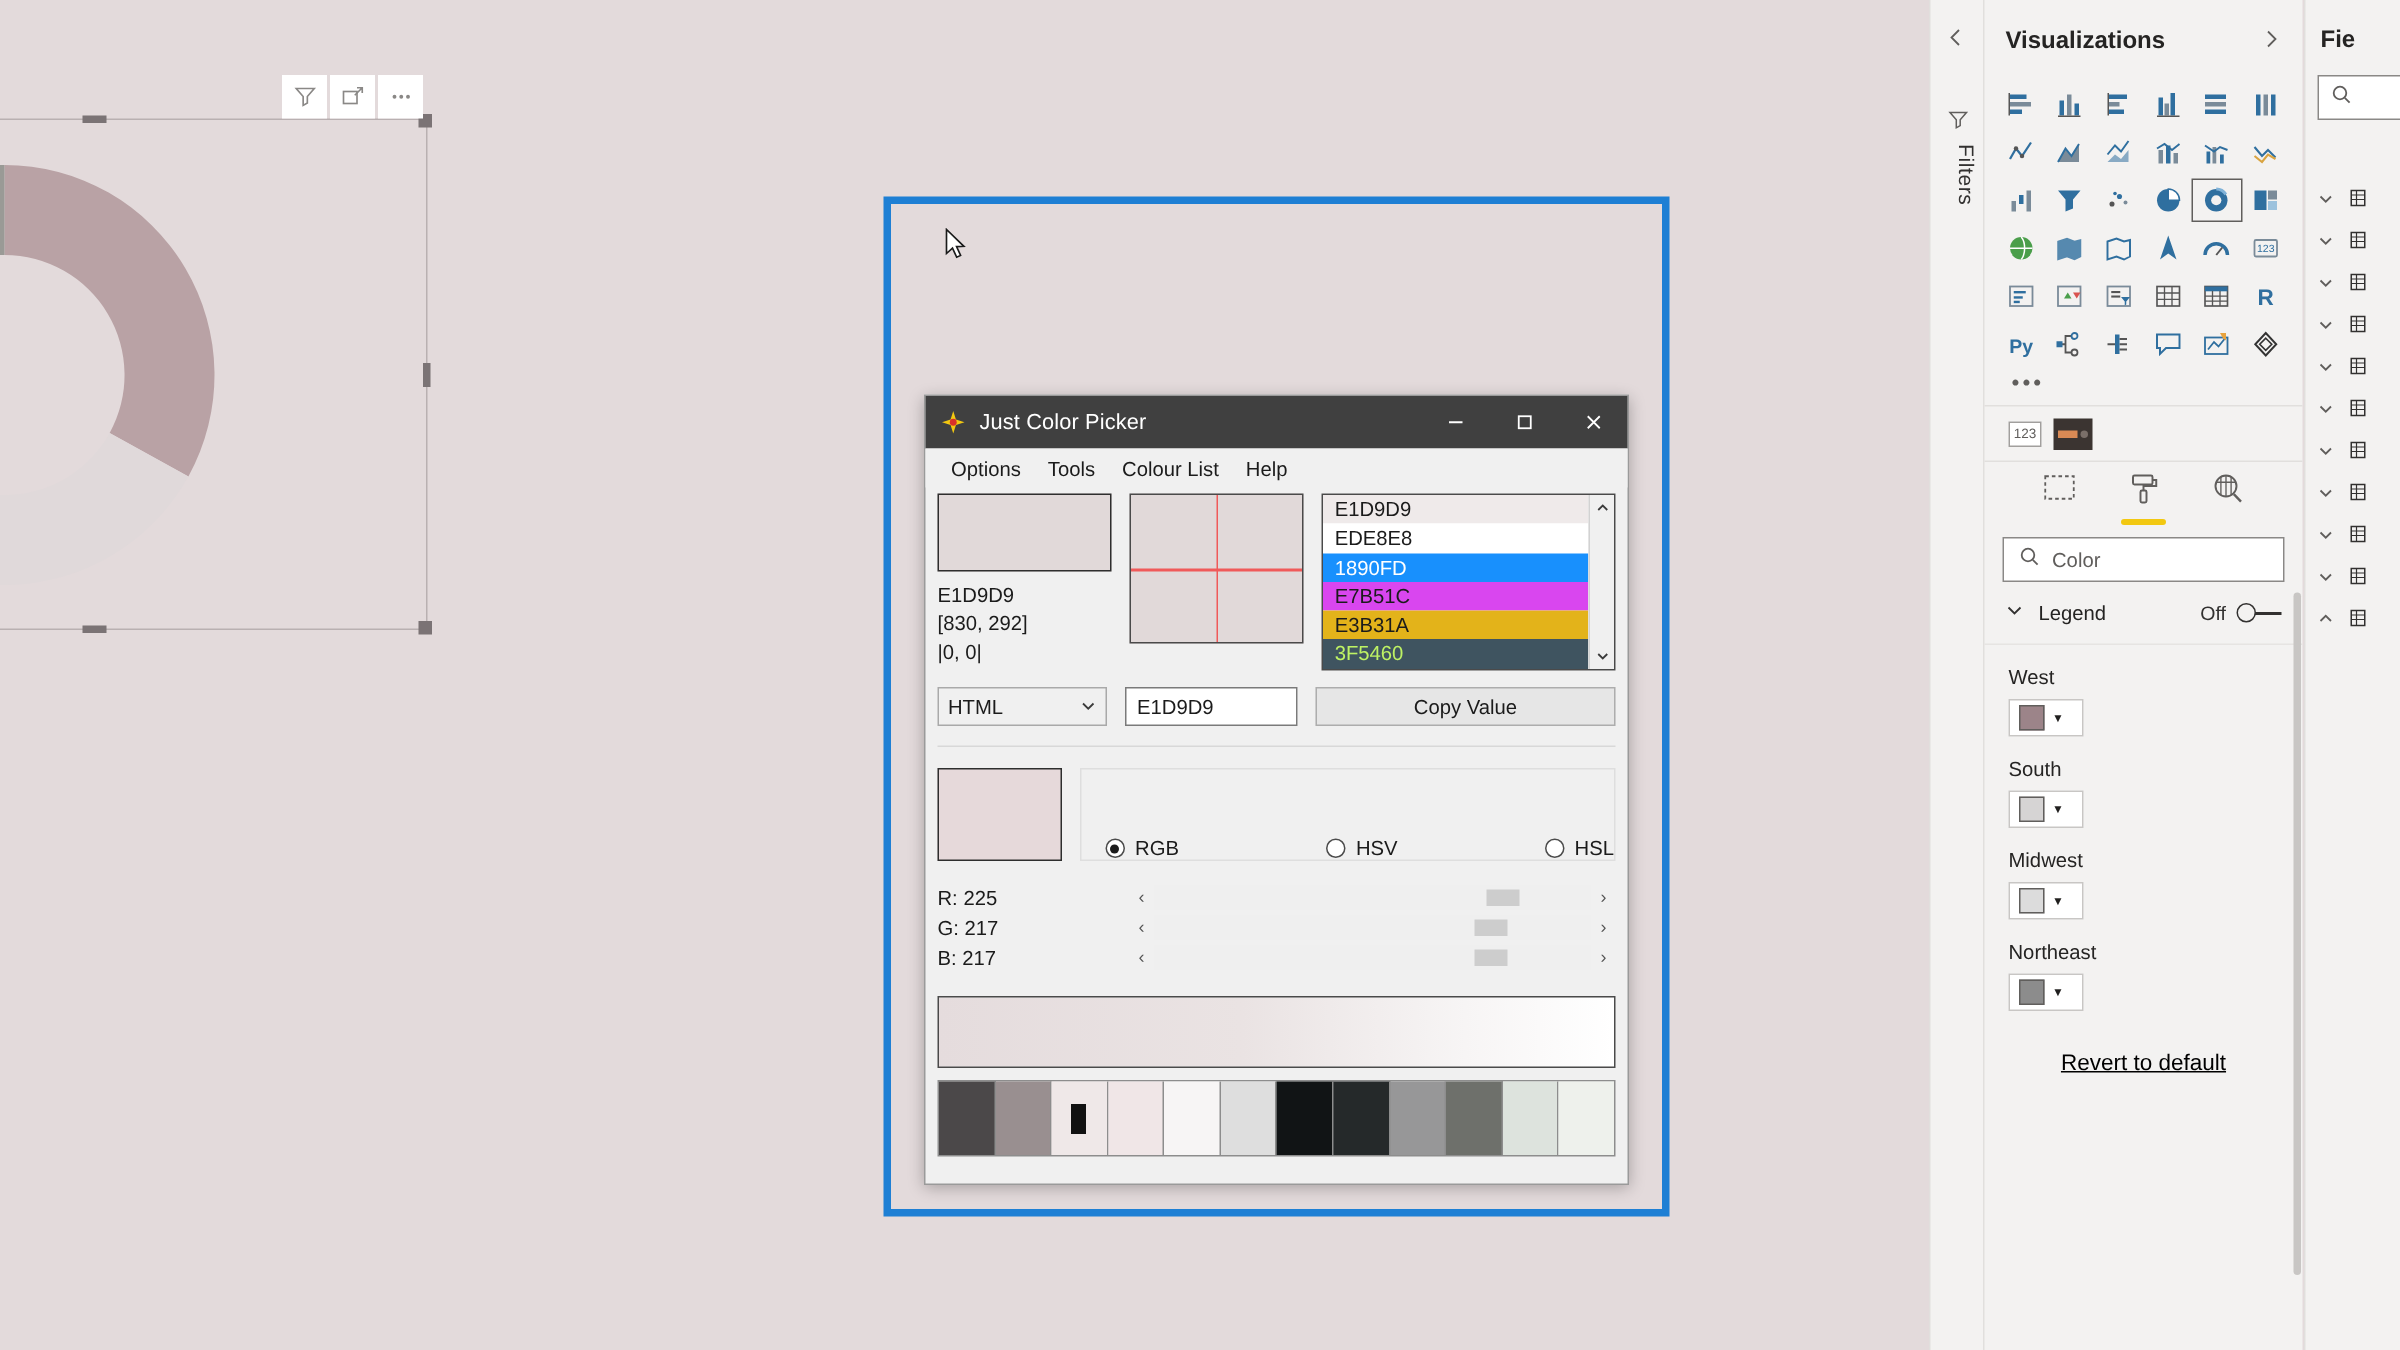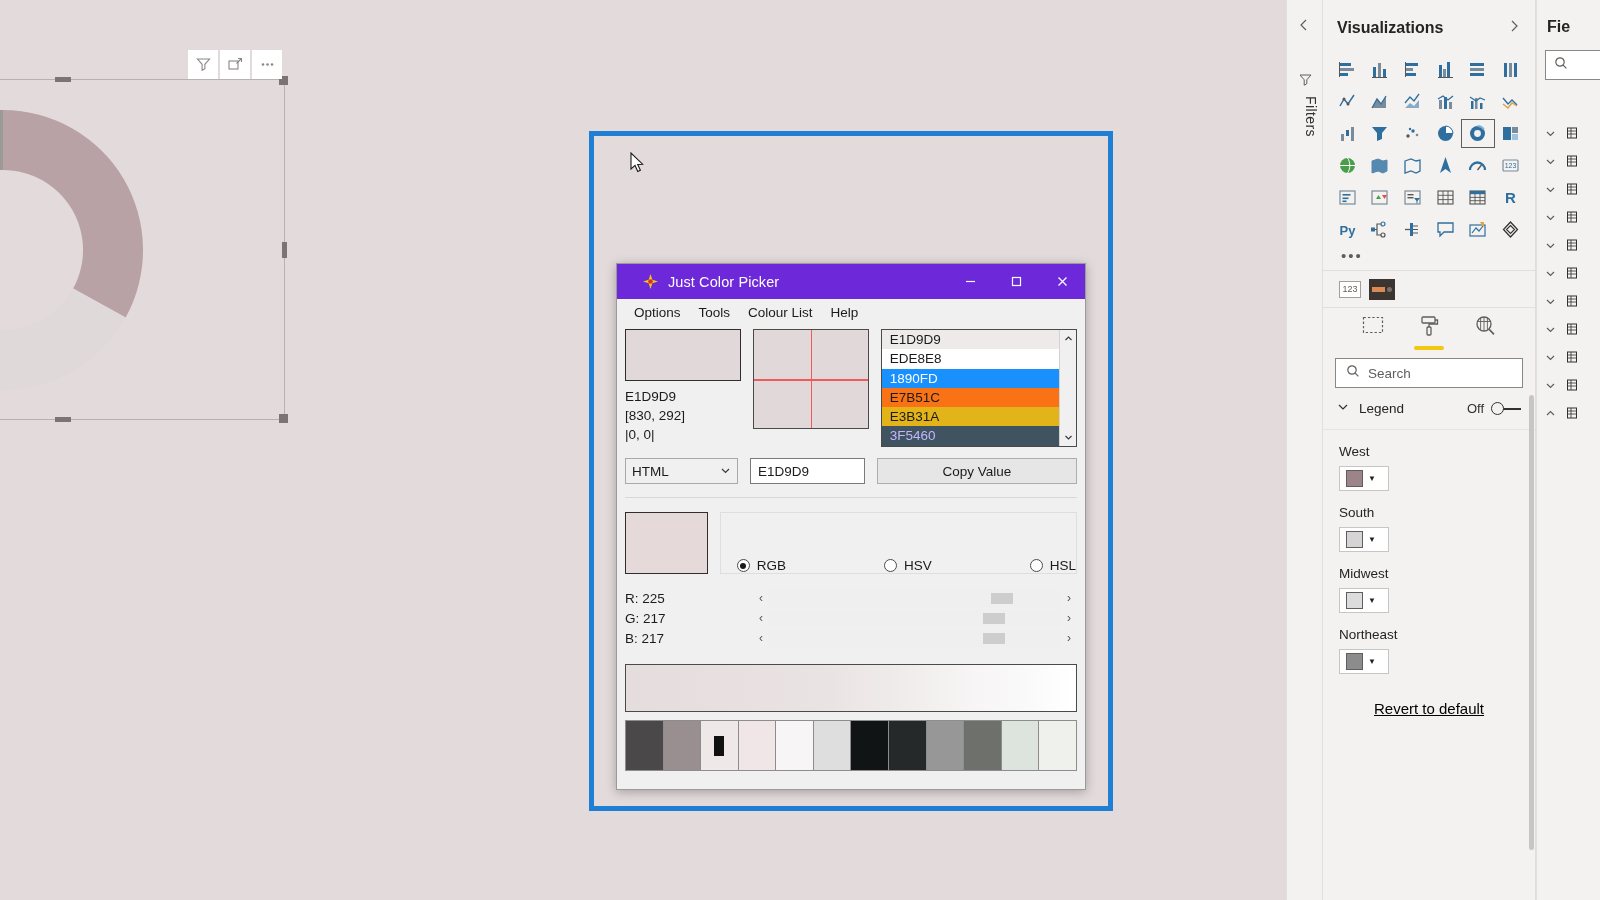--- a/index.html
+++ b/index.html
@@ -37,22 +37,22 @@
   .cursor-arrow { position: absolute; left: 630px; top: 152px; z-index: 20; }
 
   
   .jcp {
     position: absolute; left: 616px; top: 263px; width: 470px; height: 527px;
     background: #f0f0f0; border: 1px solid #9a9a9a;
     box-shadow: 0 2px 10px rgba(0,0,0,.28);
     font-size: 13.5px; color: #1b1b1b;
   }
   .jcp-title {
-    height: 35px; background: #6d28d9; color: #fff;
-    display: flex; align-items: center; padding-left: 25px; gap: 9px;
+    height: 35px; background: #404040; color: #fff;
+    display: flex; align-items: center; padding-left: 10px; gap: 9px;
   }
   .jcp-title-text { font-size: 14.5px; letter-spacing: .1px; }
   .jcp-wincontrols { margin-left: auto; display: flex; height: 100%; }
   .wc { width: 46px; height: 100%; display: flex; align-items: center; justify-content: center; }
 
   .jcp-menu { height: 26px; display: flex; align-items: center; gap: 0; padding-left: 8px; background: #f0f0f0; }
   .jcp-menu span { padding: 2px 9px; font-size: 13.5px; }
 
   .jcp-body { padding: 4px 8px 0 8px; }
   .row1 { display: flex; gap: 12px; }
@@ -324,23 +324,23 @@
         <div class="magnifier" id="magnifier" style="background: rgb(225, 217, 217);">
           <div class="mag-v"></div>
           <div class="mag-h"></div>
         </div>
 
         <div class="listwrap">
           <div class="listitems" id="listitems">
               <div class="litem" style="background: rgb(239, 234, 234); color: rgb(27, 27, 27);">E1D9D9</div>
               <div class="litem" style="background: rgb(255, 255, 255); color: rgb(27, 27, 27);">EDE8E8</div>
               <div class="litem" style="background: rgb(24, 144, 253); color: rgb(255, 255, 255);">1890FD</div>
-              <div class="litem" style="background: #f97316; color: rgb(27, 27, 27);">E7B51C</div>
+              <div class="litem" style="background: #d946ef; color: rgb(27, 27, 27);">E7B51C</div>
               <div class="litem" style="background: rgb(227, 179, 26); color: rgb(27, 27, 27);">E3B31A</div>
-              <div class="litem" style="background: rgb(63, 84, 96); color: #c4b5fd;">3F5460</div>
+              <div class="litem" style="background: rgb(63, 84, 96); color: #bef264;">3F5460</div>
             </div>
           <div class="scrollbar">
             <div class="sb-btn">
               <svg width="9" height="9" viewBox="0 0 9 9">
                   <path d="M1.5 6L4.5 3L7.5 6" fill="none" stroke="#3b3b3b" stroke-width="1.2"></path>
                 </svg>
             </div>
             <div class="sb-track"></div>
             <div class="sb-btn">
               <svg width="9" height="9" viewBox="0 0 9 9">
@@ -738,21 +738,21 @@
       </div>
     </div>
 
     <div class="search-box">
       <span>
         <svg width="14" height="14" viewBox="0 0 14 14">
             <circle cx="6" cy="6" r="4.2" fill="none" stroke="#605e5c" stroke-width="1.2"></circle>
             <path d="M9.2 9.2l3.2 3.2" stroke="#605e5c" stroke-width="1.2"></path>
           </svg>
       </span>
-      <span class="search-txt">Search</span>
+      <span class="search-txt">Color</span>
     </div>
 
 
     <div class="acc-row">
       <span>
         <svg width="12" height="12" viewBox="0 0 12 12">
             <path d="M2 4l4 4 4-4" fill="none" stroke="#323130" stroke-width="1.2"></path>
           </svg>
       </span>
       <span>Legend</span>

